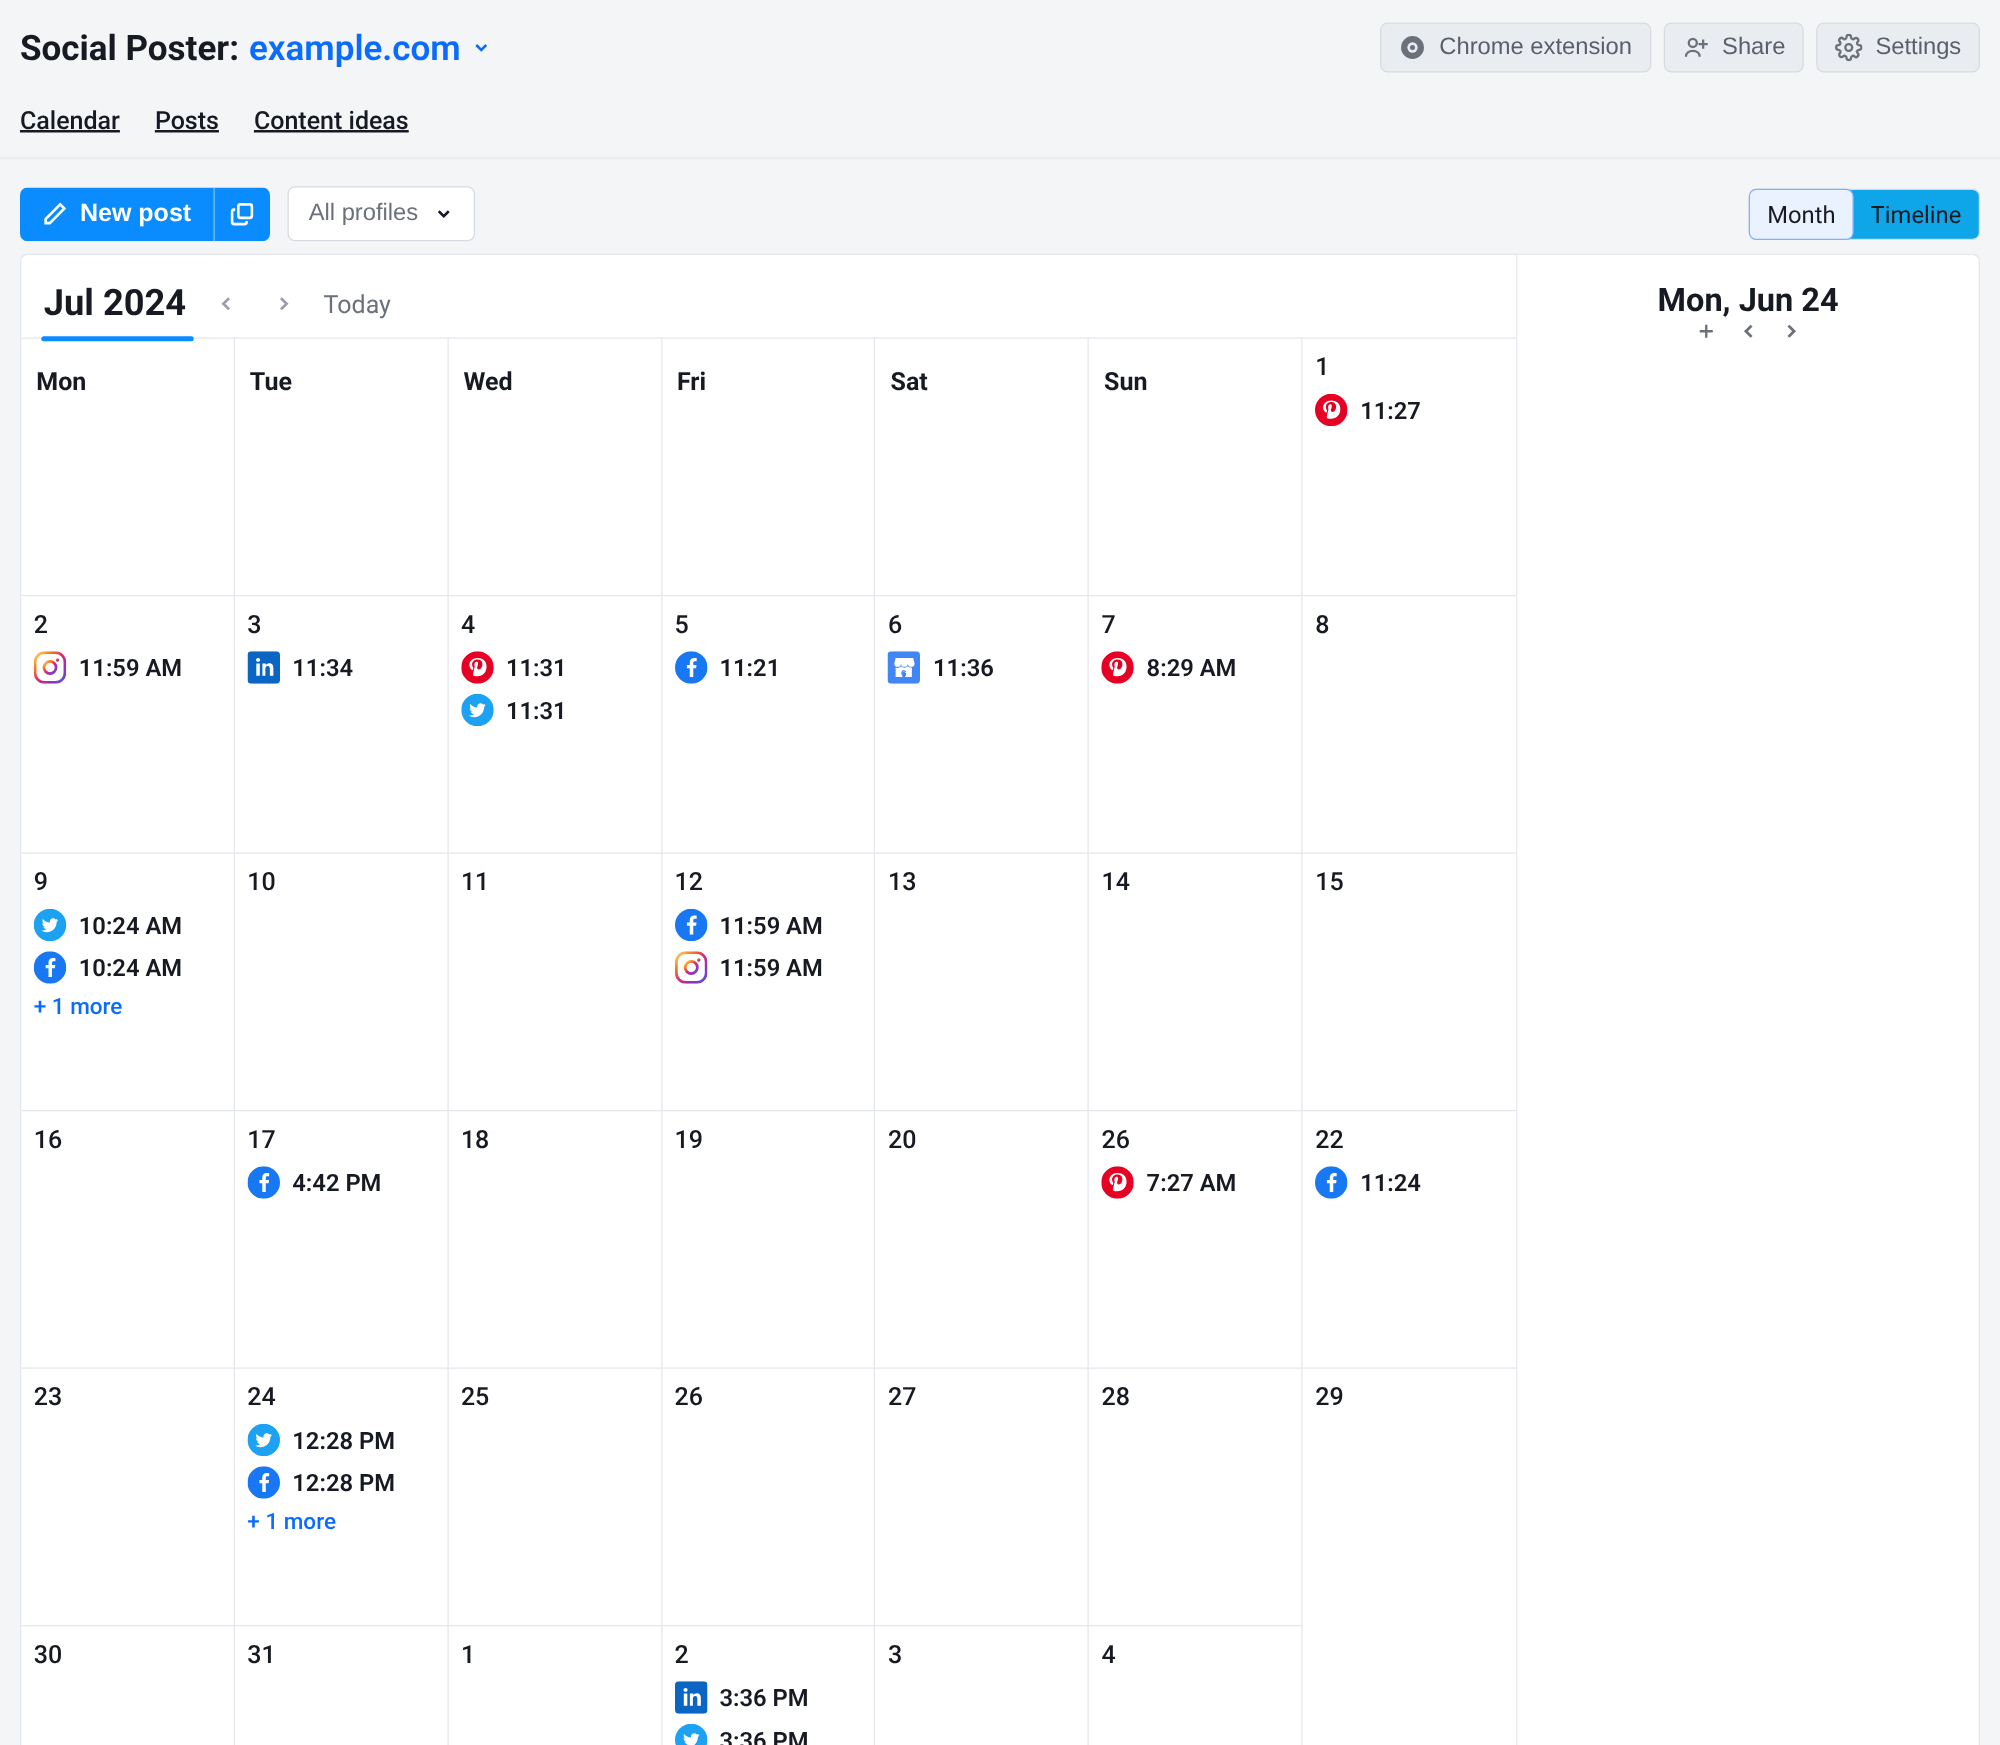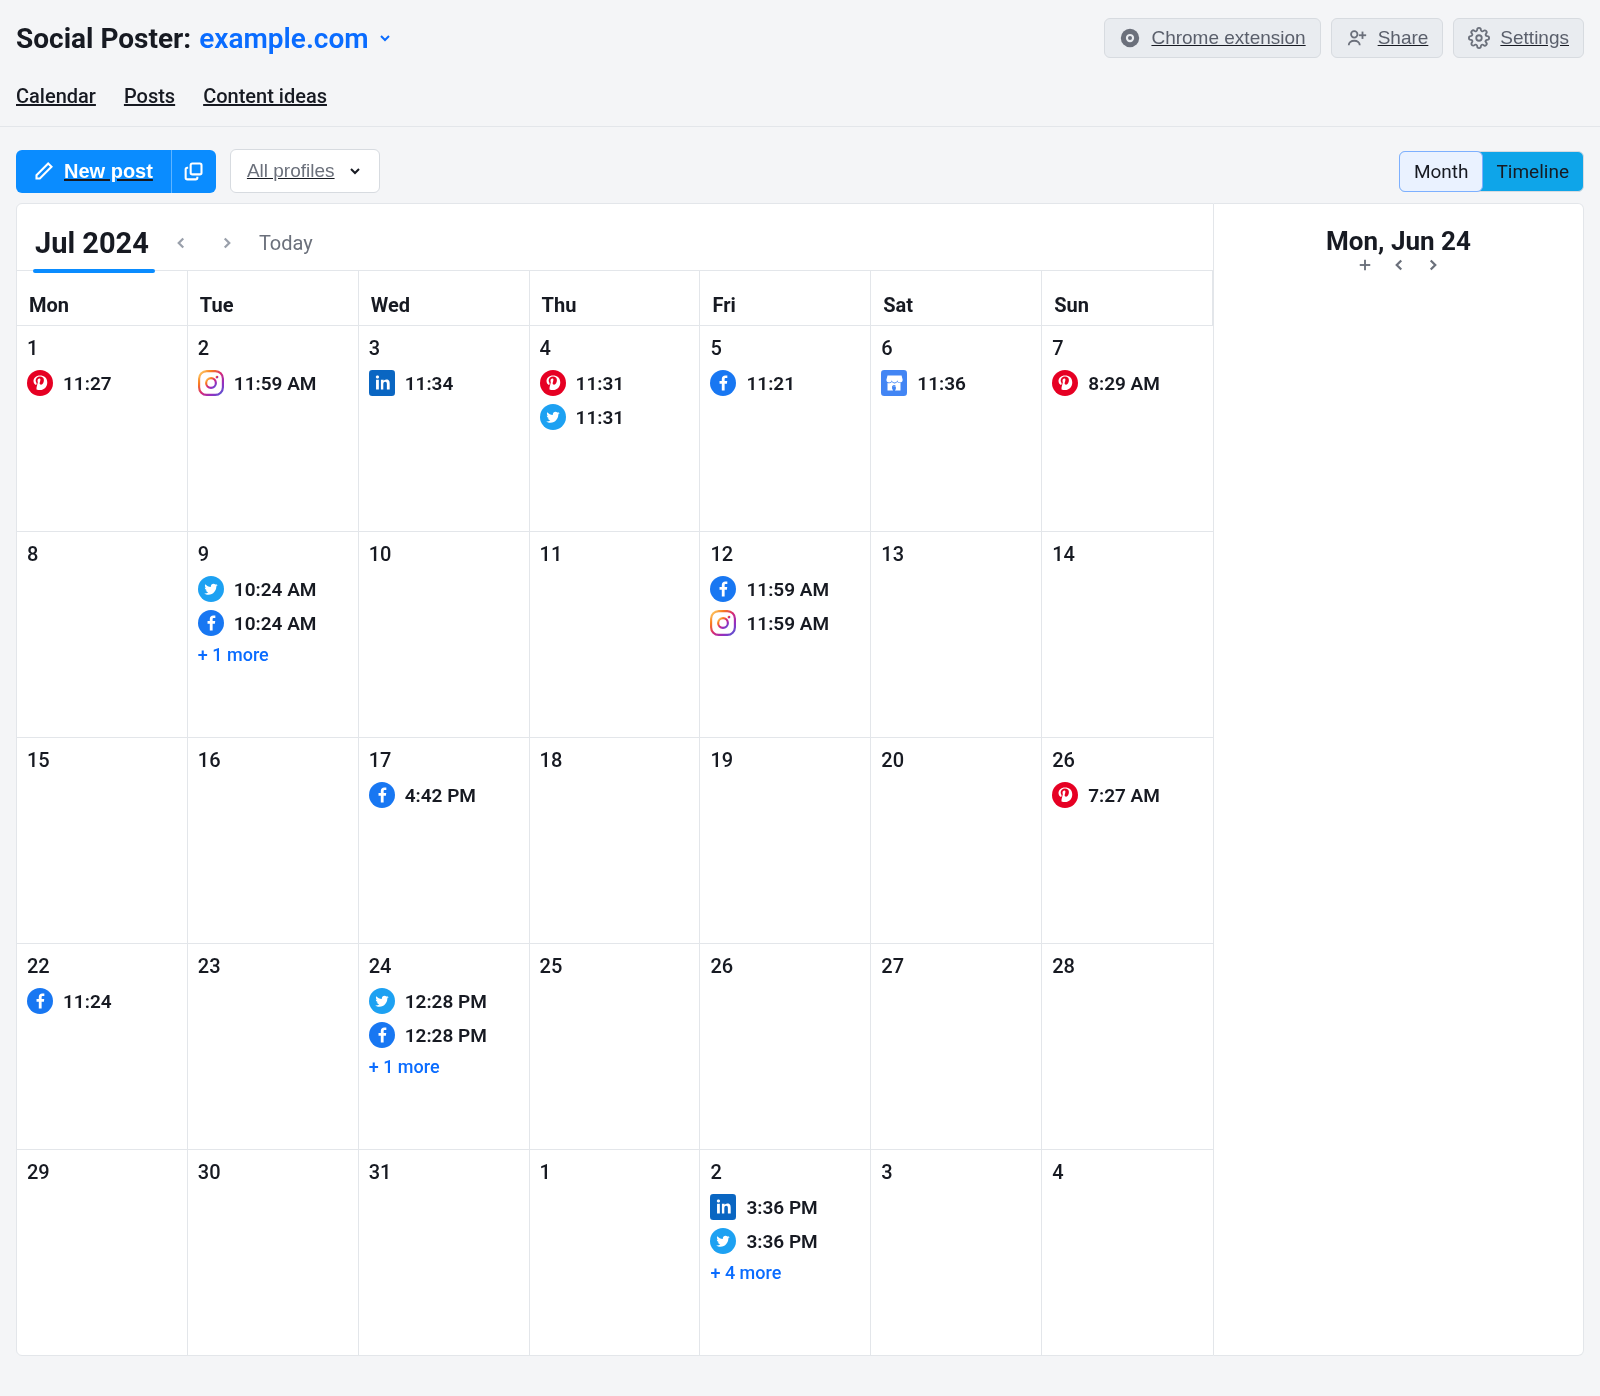--- a/index.html
+++ b/index.html
@@ -12,34 +12,34 @@
     .header {
       display: flex;
       align-items: center;
       justify-content: space-between;
       padding: 18px 16px 10px 16px;
     }
     .title-row { display: flex; align-items: center; gap: 8px; }
     .app-title { font-size: 28px; font-weight: 700; }
     .domain-link { font-size: 28px; font-weight: 600; color: #0a6cff; display: inline-flex; align-items: center; gap: 8px; cursor: pointer; }
     .chev-down { width: 16px; height: 16px; }
-    .top-buttons { display: flex; gap: 10px; text-decoration: underline; }
+    .top-buttons { display: flex; gap: 10px; }
     .btn {
       display: inline-flex; align-items: center; gap: 10px;
       background: #e9ecf0; border: 1px solid #d7dbe0; border-radius: 6px;
       padding: 8px 14px; font-size: 19px; color: #5a5f6b; font-weight: 500;
       cursor: pointer;
     }
     .tabs { display: flex; gap: 28px; padding: 16px 16px 18px 16px; border-bottom: 1px solid #e3e6ea; text-decoration: underline; }
     .tab { font-size: 20px; font-weight: 500; color: #171A22; cursor: pointer; }
     .toolbar {
       display: flex; align-items: center; justify-content: space-between;
       padding: 22px 16px 10px 16px;
     }
-    .toolbar-left { display: flex; align-items: center; gap: 14px; text-decoration: underline; }
+    .toolbar-left { display: flex; align-items: center; gap: 14px; }
     .new-post-group { display: inline-flex; border-radius: 6px; overflow: hidden; }
     .new-post-btn {
       display: inline-flex; align-items: center; gap: 10px;
       background: #0a8cff; color: #fff; border: none;
       padding: 10px 18px; font-size: 20px; font-weight: 600; cursor: pointer;
     }
     .new-post-side {
       background: #0a8cff; color: #fff; border: none;
       border-left: 1px solid rgba(255,255,255,0.35);
       padding: 10px 12px; cursor: pointer; display:flex; align-items:center;
@@ -186,21 +186,20 @@
         <svg viewBox="0 0 24 24" fill="none" stroke="#9aa0ab" stroke-width="3">
             <polyline points="9 18 15 12 9 6"></polyline>
           </svg>
       </span>
       <span class="today-link">Today</span>
     </div>
     <div class="cal-grid" id="cal-grid">
         <div class="day-header">Mon</div>
         <div class="day-header">Tue</div>
         <div class="day-header">Wed</div>
-        <div class="day-header">Thu</div>
         <div class="day-header">Fri</div>
         <div class="day-header">Sat</div>
         <div class="day-header">Sun</div>
         <div class="day-cell row0">
           <div class="day-num">1</div>
           <div class="event-row">
             <span class="icon">
               <svg viewBox="0 0 24 24">
                 <circle cx="12" cy="12" r="12" fill="#e60023"></circle>
                 <path d="M12 5c-3.6 0-6 2.3-6 5.2 0 1.7.9 3.1 2.2 3.6.2.1.4 0 .4-.2l.3-1.1c.1-.2 0-.3-.1-.5-.5-.6-.8-1.3-.8-2.2 0-2 1.6-3.7 4-3.7 2.2 0 3.6 1.3 3.6 3.2 0 2.4-1.1 4.2-2.6 4.2-.8 0-1.5-.7-1.3-1.6.3-1 .7-2.1.7-2.9 0-.7-.4-1.2-1.1-1.2-.9 0-1.6.9-1.6 2.1 0 .8.3 1.3.3 1.3l-1.1 4.5c-.2.7-.1 1.8-.1 2.3 1 .3 2 .5 3.1.5 4 0 6.8-3 6.8-7C18.8 7.3 15.9 5 12 5z" fill="#fff"></path>

